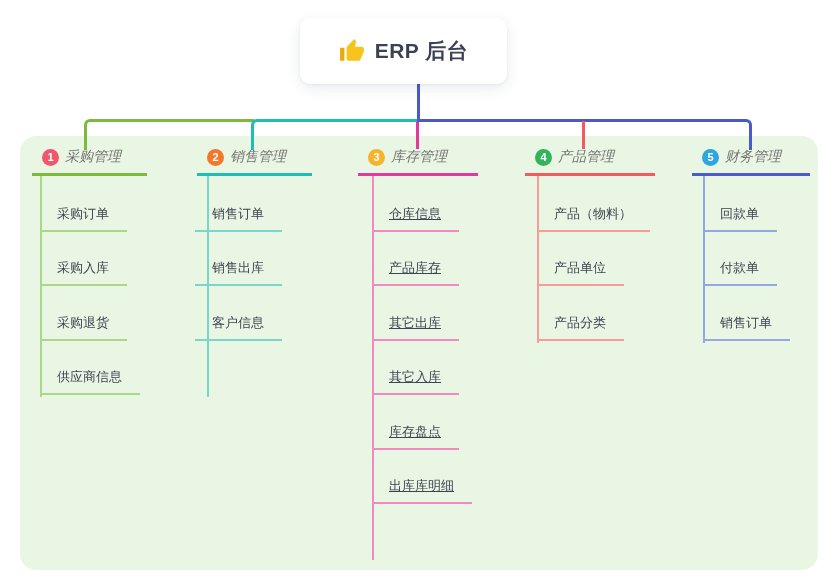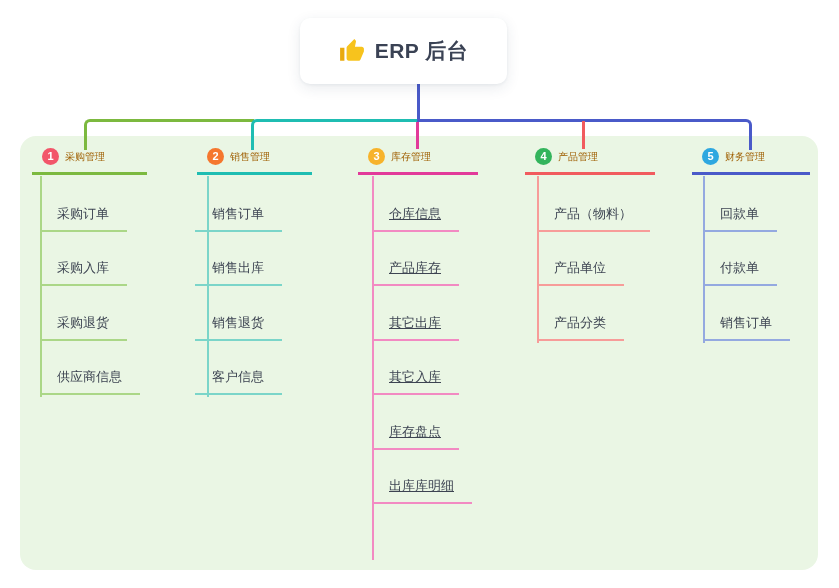--- a/index.html
+++ b/index.html
@@ -43,21 +43,21 @@
   .b4 .branch-header{width:130px;border-bottom:3px solid var(--b3c);}
   .b5 .branch-header{width:118px;border-bottom:3px solid var(--b4c);}
 
   .badge{width:17px;height:17px;border-radius:50%;flex:0 0 17px;
          display:flex;align-items:center;justify-content:center;
          color:#fff;font-size:11px;font-weight:bold;line-height:1;}
   .b1 .badge{background:var(--g0);} .b2 .badge{background:var(--g1);}
   .b3 .badge{background:var(--g2);} .b4 .badge{background:var(--g3);}
   .b5 .badge{background:var(--g4);}
 
-  .branch-title{font-size:10px;color:#a16207;white-space:nowrap;}
+  .branch-title{font-size:14px;color:#737373;white-space:nowrap;font-style:italic;}
 
   
   .children{position:absolute;top:177px;left:0;display:flex;flex-direction:column;align-items:flex-start;}
   .child{box-sizing:border-box;height:54.5px;display:flex;align-items:flex-end;
          padding:0 18px 7px 17px;width:max-content;cursor:pointer;
          font-size:13px;color:#3d4452;white-space:nowrap;}
   .b1 .child{margin-left:10px;border-bottom:2px solid var(--b0l);}
   .b2 .child{margin-left:0;border-bottom:2px solid var(--b1l);}
   .b3 .child{margin-left:16px;border-bottom:2px solid var(--b2l);text-decoration:underline;}
   .b4 .child{margin-left:14px;border-bottom:2px solid var(--b3l);}
@@ -110,21 +110,20 @@
 
   <div class="branch b2">
     <div class="branch-header">
       <span class="badge">2</span>
       <span class="branch-title">销售管理</span>
     </div>
     <div class="vline"></div>
     <div class="children">
       <div class="child">销售订单</div>
       <div class="child">销售出库</div>
-      <div class="child">销售退货</div>
       <div class="child">客户信息</div>
     </div>
   </div>
 
   <div class="branch b3">
     <div class="branch-header">
       <span class="badge">3</span>
       <span class="branch-title">库存管理</span>
     </div>
     <div class="vline"></div>

